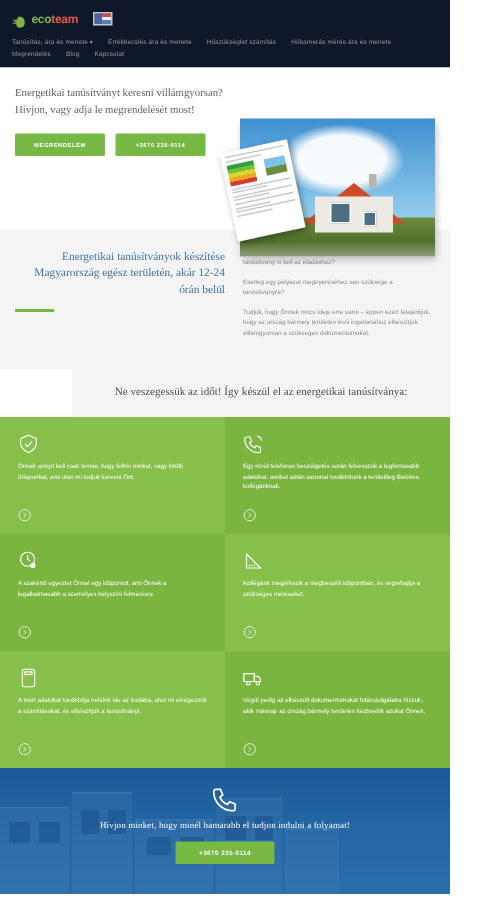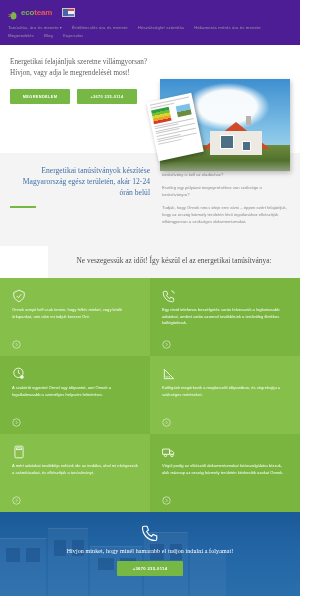--- a/index.html
+++ b/index.html
@@ -6,21 +6,21 @@
   html, body {
     width: 300px; height: 600px;
     overflow: hidden;
     font-family: "Liberation Sans", sans-serif;
     background: #ffffff;
     color: #4a4a4a;
   }
   .page { position: relative; width: 300px; height: 600px; overflow: hidden; }
 
   
-  .header { background: #4c1d95; padding: 4px 8px 3px 8px; }
+  .header { background: #0f172a; padding: 4px 8px 3px 8px; }
   .header-top { display: flex; align-items: center; gap: 10px; height: 16px; }
   .logo { display: flex; align-items: center; gap: 2px; }
   .logo-mark { position: relative; width: 11px; height: 11px; }
   .logo-text { font-size: 8px; font-weight: bold; letter-spacing: -0.2px; }
   .logo-eco { color: #7ab648; }
   .logo-team { color: #e8594f; }
   .flag {
     width: 13px; height: 9px; border: 0.5px solid #c8c8c8;
     background: linear-gradient(to bottom, #d14b4b 0 33%, #f0f0f0 33% 66%, #5b7bbd 66% 100%);
     position: relative; overflow: hidden;
@@ -181,21 +181,21 @@
       <span class="nav-item">Értékbecslés ára és menete</span>
       <span class="nav-item">Hőszükséglet számítás</span>
       <span class="nav-item">Hőkamerás mérés ára és menete</span>
       <span class="nav-item">Megrendelés</span>
       <span class="nav-item">Blog</span>
       <span class="nav-item">Kapcsolat</span>
     </div>
   </div>
 
   <div class="hero">
-    <div class="hero-title">Energetikai felajánljuk szeretne villámgyorsan? Hívjon, vagy adja le megrendelését most!</div>
+    <div class="hero-title">Energetikai tanúsítványt keresni villámgyorsan? Hívjon, vagy adja le megrendelését most!</div>
     <div class="hero-buttons">
       <button class="btn-green">MEGRENDELEM</button>
       <button class="btn-green">+3670 235-0114</button>
     </div>
     <div class="hero-img">
       <div class="ground"></div>
       <div class="chimney"></div>
       <div class="roof"></div>
       <div class="walls"></div>
       <div class="win w1"></div>

